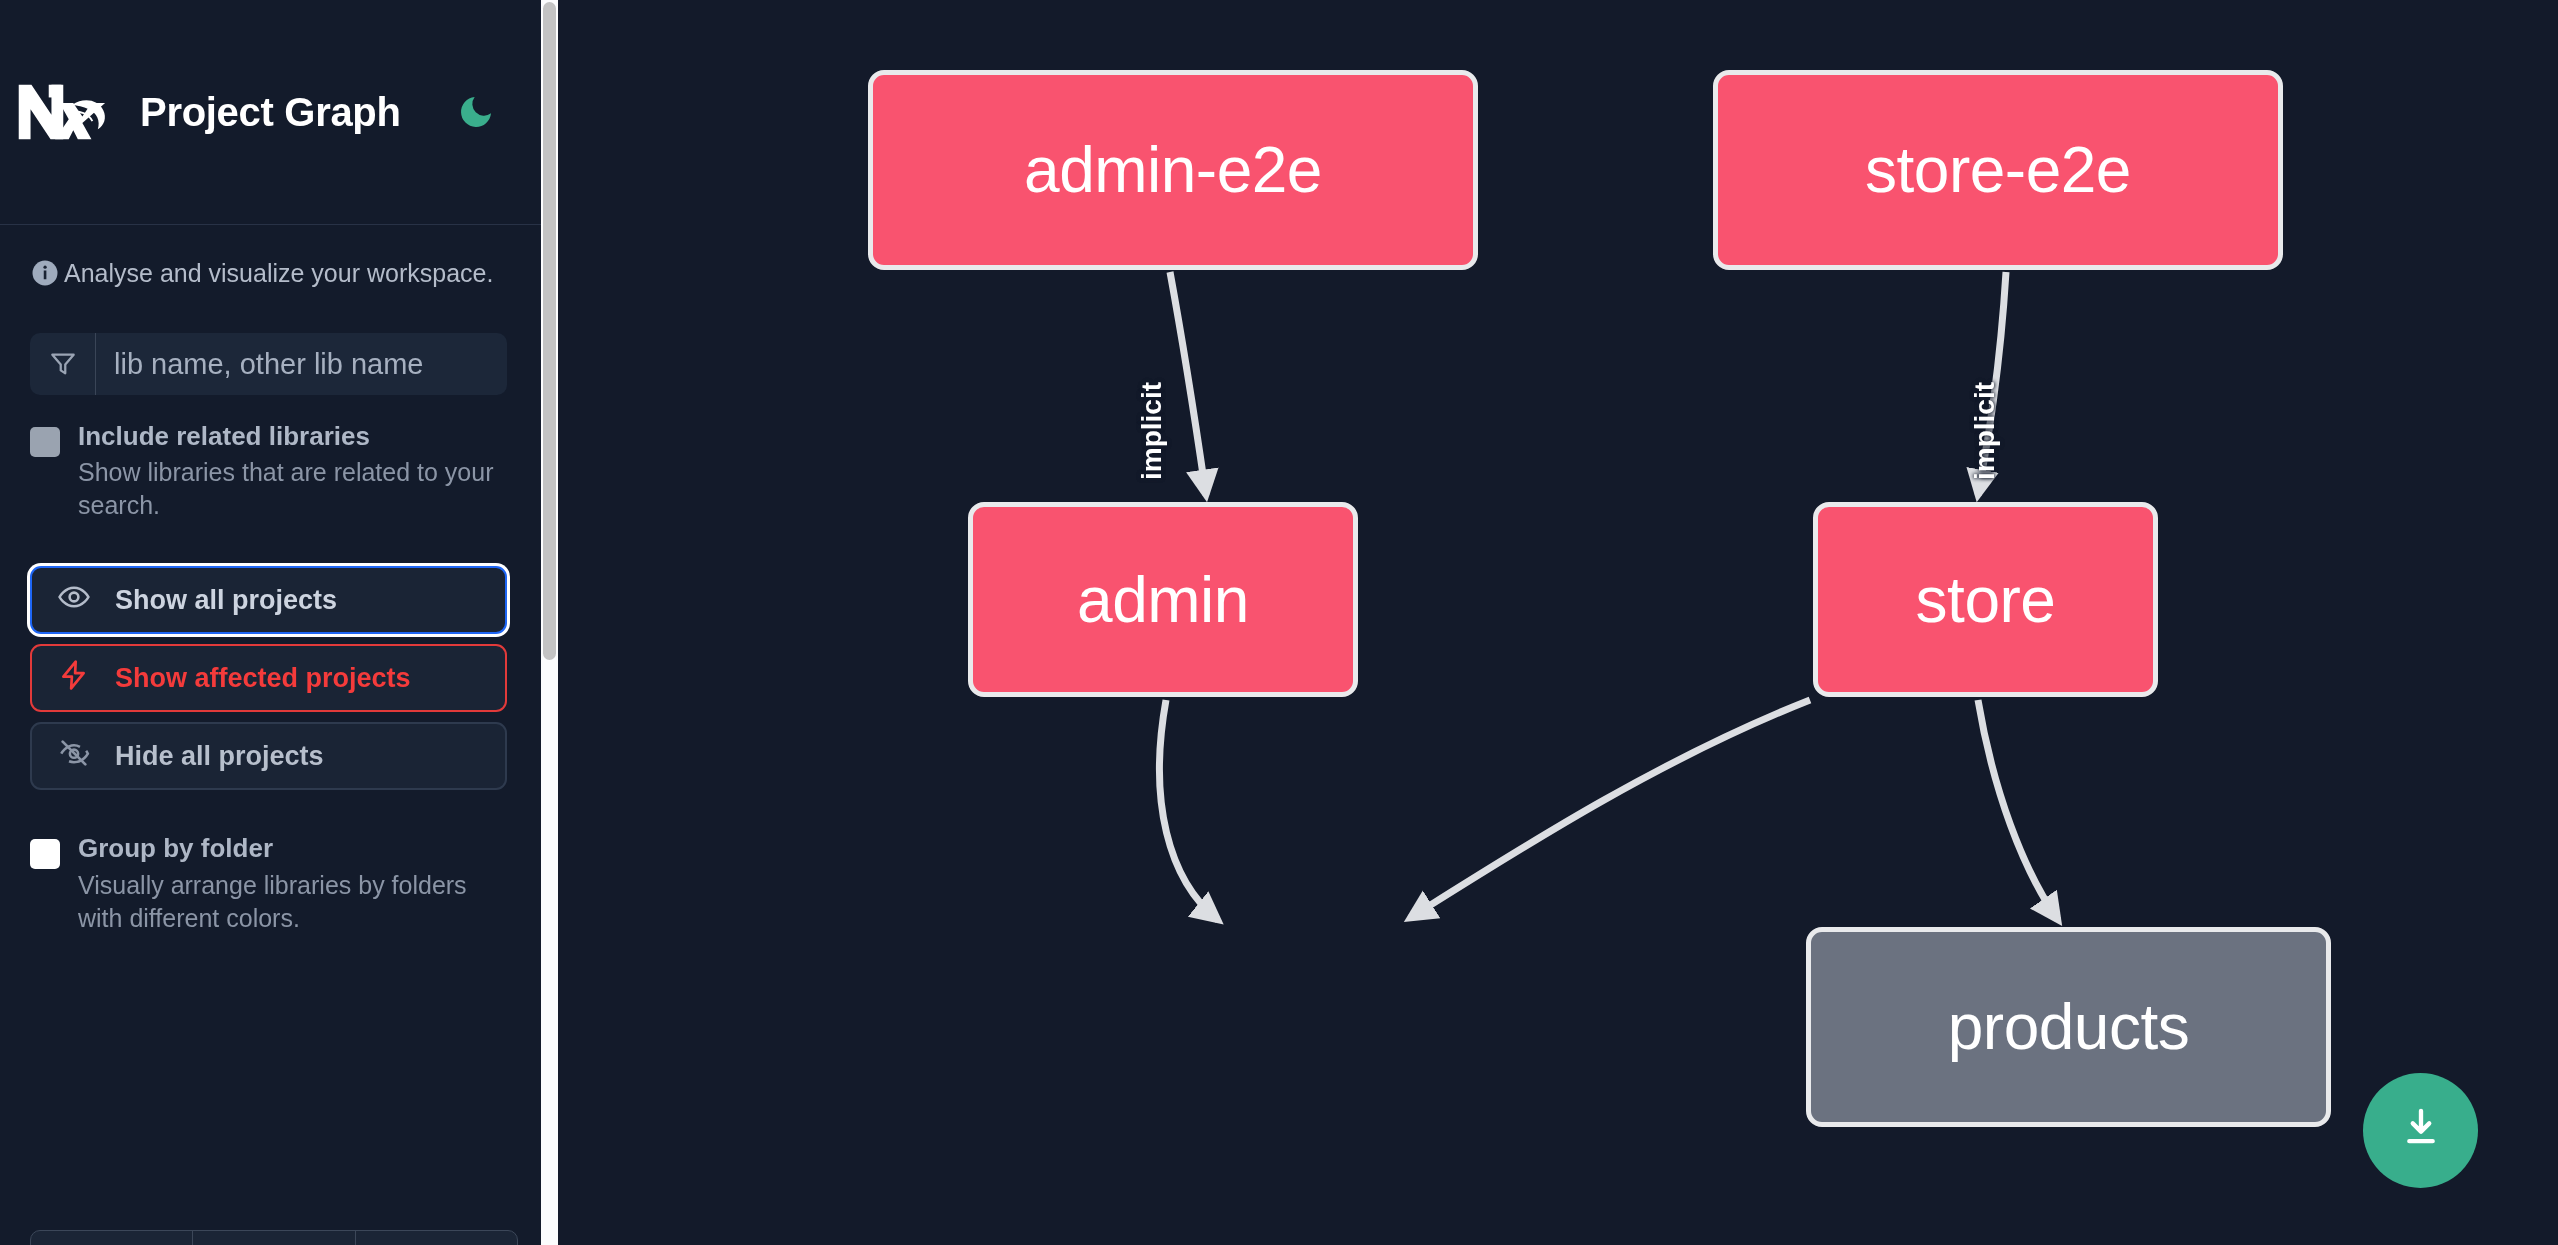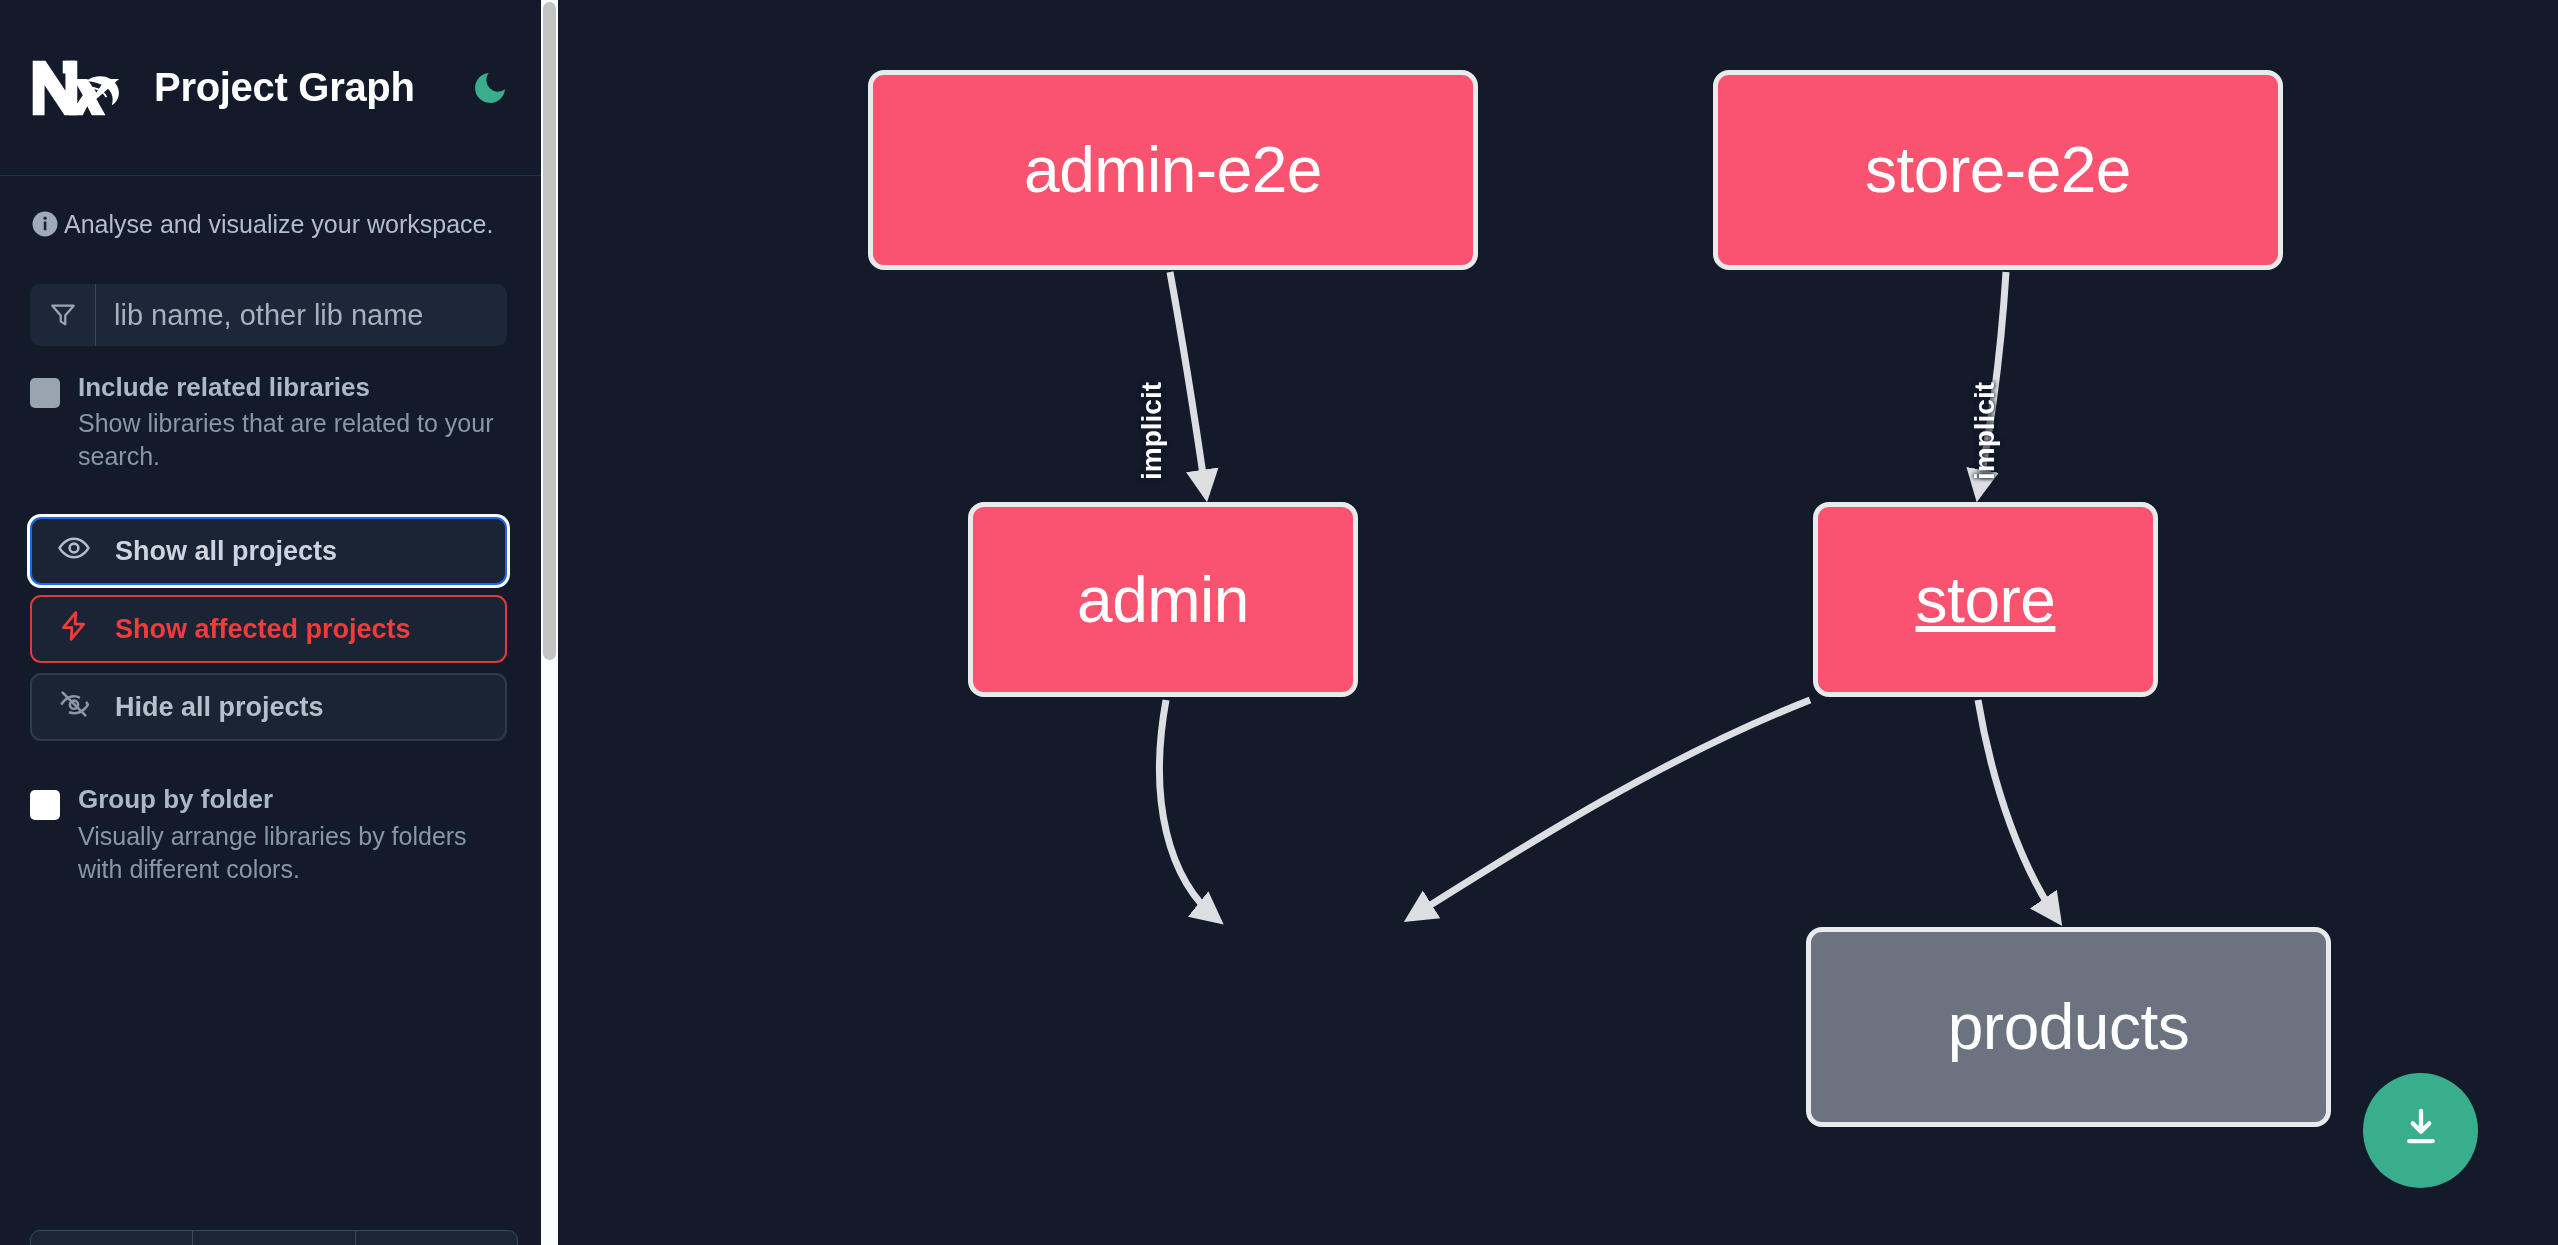--- a/index.html
+++ b/index.html
@@ -31,24 +31,24 @@
   }
 
   #sidebar-inner {
     width: 558px;
     height: 1245px;
     padding-right: 16px;
   }
 
   
   .sb-header {
-    height: 176px;
-    display: flex;
-    align-items: center;
-    padding-left: 30px;
+    height: 225px;
+    display: flex;
+    align-items: center;
+    padding-left: 16px;
     gap: 24px;
     border-bottom: 1px solid #283246;
   }
 
   .nx-logo {
     width: 100px;
     height: 62px;
     flex: 0 0 100px;
     display: block;
   }
@@ -405,21 +405,21 @@
     </div>
 
     <div class="gnode pink" style="left:1155px; top:70px; width:570px; height:200px;">
       <span>store-e2e</span>
     </div>
 
     <div class="gnode pink" style="left:410px; top:502px; width:390px; height:195px;">
       <span>admin</span>
     </div>
 
-    <div class="gnode pink" style="left:1255px; top:502px; width:345px; height:195px;text-decoration:underline;">
+    <div class="gnode pink" style="left:1255px; top:502px; width:345px; height:195px;">
       <span>store</span>
     </div>
 
 
     <div class="gnode grey" style="left:1248px; top:927px; width:525px; height:200px;">
       <span>products</span>
     </div>
 
     <span class="edge-label" style="left:545px; top:415px;">implicit</span>
 

